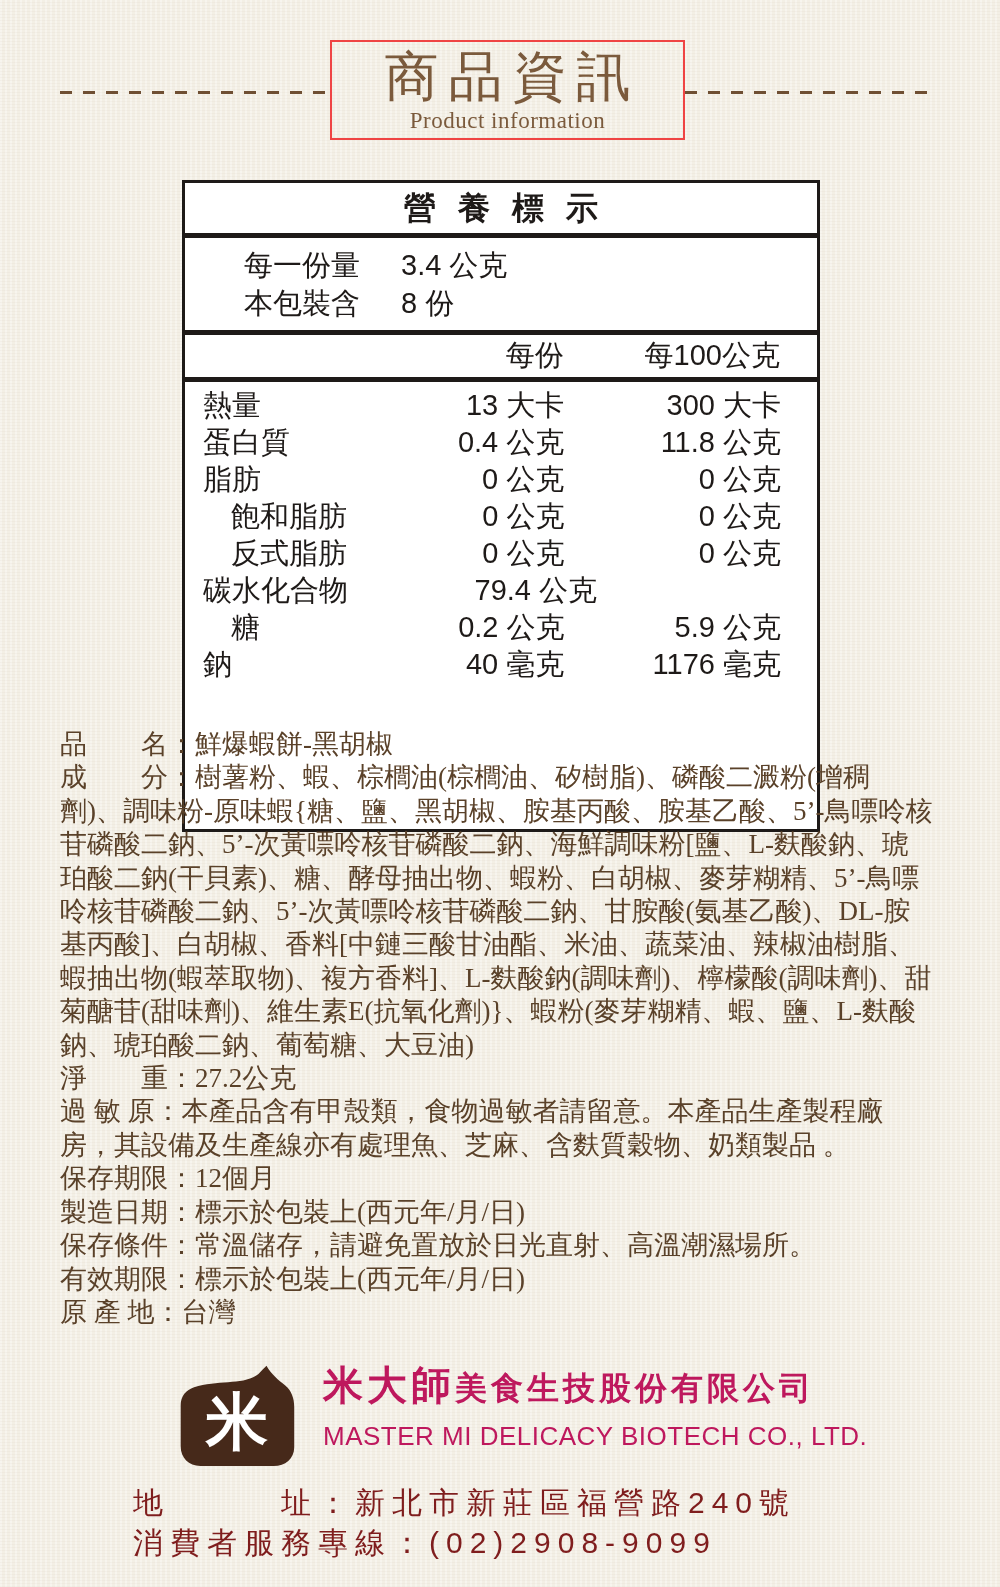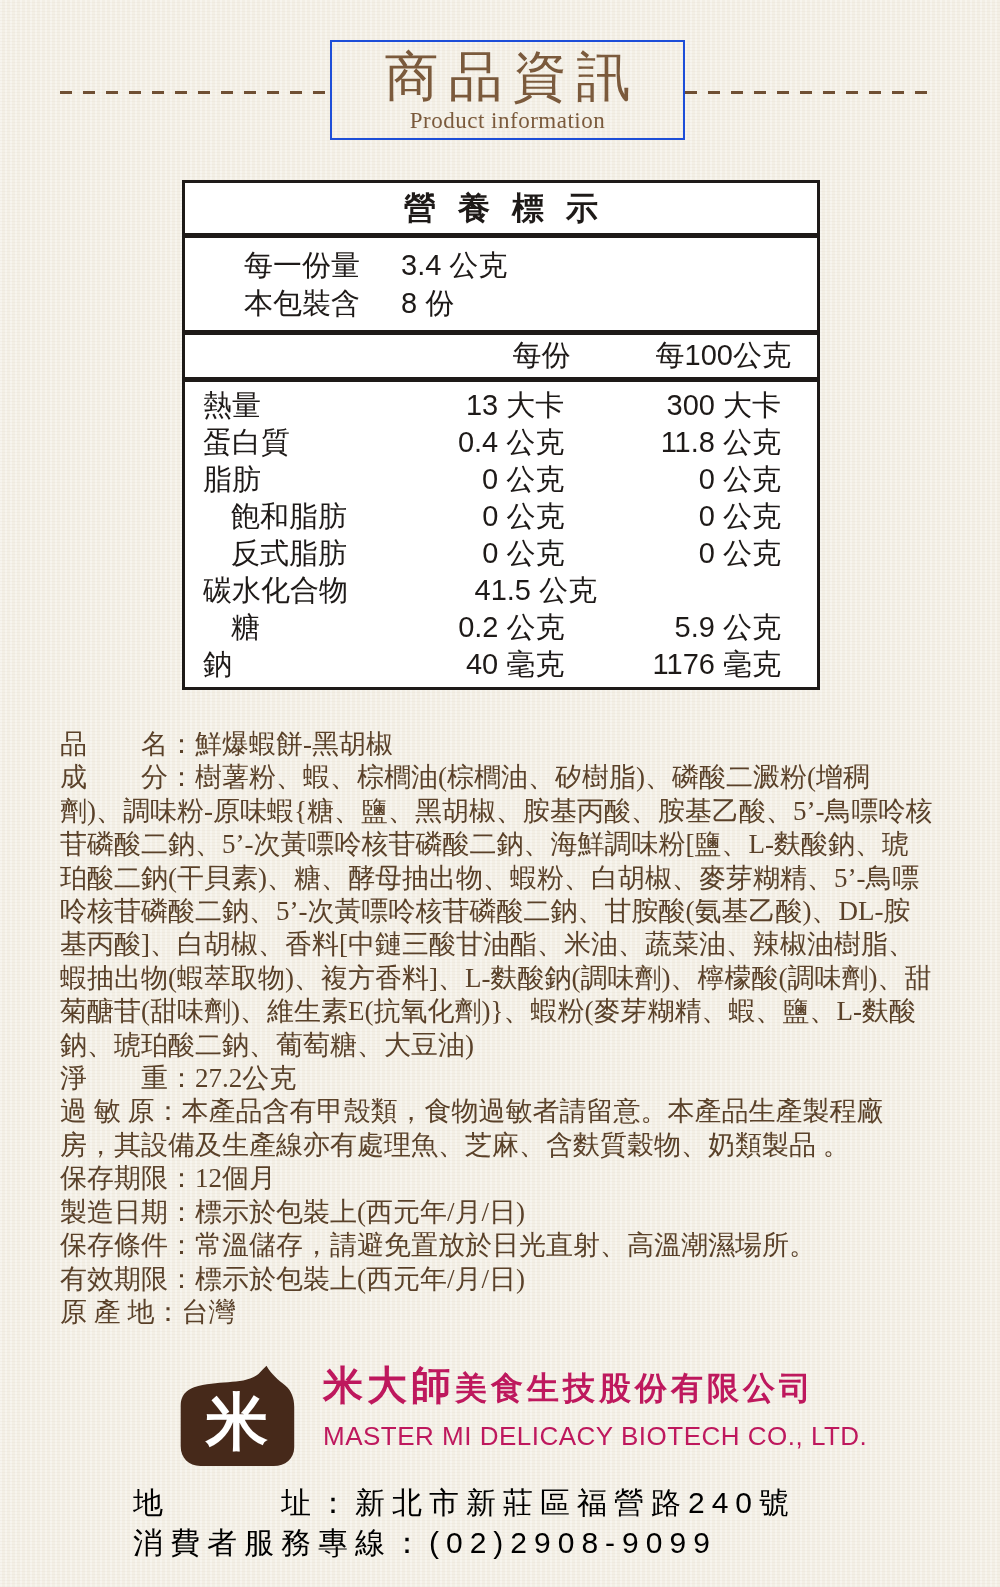--- a/index.html
+++ b/index.html
@@ -10,40 +10,40 @@
     background-image:
       repeating-linear-gradient(0deg, rgba(186,166,146,0.07) 0 1px, rgba(0,0,0,0) 1px 3px),
       repeating-linear-gradient(90deg, rgba(255,255,255,0.35) 0 2px, rgba(0,0,0,0) 2px 5px);
   }
   .abs{position:absolute;}
 
   
   .dash{height:3px;background:repeating-linear-gradient(90deg,#6f4f33 0 12px,rgba(0,0,0,0) 12px 23px);}
   .header-box{
     left:330px;top:40px;width:355px;height:100px;box-sizing:border-box;
-    border:2px solid #1d4ed8;text-align:center;
+    border:2px solid #ef4444;text-align:center;
     font-family:"Liberation Serif",serif;color:#7b5a3c;
   }
   .page-title{margin-top:6px;font-size:54px;line-height:58px;letter-spacing:10px;padding-left:10px;}
   .page-subtitle{font-size:23px;line-height:26px;margin-top:2px;letter-spacing:0.5px;}
 
   
   .nutri{
-    left:182px;top:180px;width:638px;height:510px;box-sizing:border-box;
+    left:182px;top:180px;width:638px;height:652px;box-sizing:border-box;
     background:#ffffff;border:3px solid #1e1a18;color:#1e1a18;
     font-size:29px;
   }
   .nutri-title{
     height:50px;line-height:50px;text-align:center;font-size:32px;font-weight:600;
     letter-spacing:22px;padding-left:22px;border-bottom:5px solid #1e1a18;
   }
   .serving{padding:8px 0 8px 0;border-bottom:5px solid #1e1a18;text-align:center;}
   .serving .row{display:flex;line-height:38px;}
   .serving .s-label{width:198px;padding-left:18px;}
-  .colhead{display:flex;height:42px;align-items:center;border-bottom:5px solid #1e1a18;padding-right:26px;}
+  .colhead{display:flex;height:42px;align-items:center;border-bottom:5px solid #1e1a18;padding-right:37px;}
   .c1{width:190px;padding-left:18px;box-sizing:border-box;}
   .c2{width:198px;text-align:right;}
   .c3{width:222px;text-align:right;}
   .datarows{padding:5px 36px 0 0;}
   .datarows .row{display:flex;line-height:37px;}
   .row.indent .c1{padding-left:46px;}
 
   
   .details{
     left:60px;top:728px;width:890px;
@@ -58,21 +58,21 @@
     position:absolute;left:0;top:20px;width:118px;height:84px;
     display:flex;align-items:center;justify-content:center;
     color:#ffffff;font-size:62px;font-weight:bold;
   }
   .company{left:323px;top:1358px;color:#be185d;}
   .company-name{font-weight:bold;letter-spacing:4px;white-space:nowrap;}
   .company-name .emph{font-size:40px;}
   .company-name .rest{font-size:32px;}
   .company-en{font-size:26px;margin-top:8px;letter-spacing:0.5px;white-space:nowrap;}
   .address{
-    left:133px;top:1483px;color:#000000;white-space:nowrap;
+    left:133px;top:1483px;color:#7f1d1d;white-space:nowrap;
     font-size:30px;line-height:40px;letter-spacing:7px;
   }
 </style>
 </head>
 <body>
 
 <div class="abs dash" style="left:60px;top:91px;width:270px;"></div>
 <div class="abs dash" style="left:685px;top:91px;width:250px;"></div>
 <div class="abs header-box">
   <div class="page-title">商品資訊</div>
@@ -120,21 +120,21 @@
       <span class="c2">0 公克</span>
       <span class="c3">0 公克</span>
     </div>
     <div class="row indent">
       <span class="c1">反式脂肪</span>
       <span class="c2">0 公克</span>
       <span class="c3">0 公克</span>
     </div>
     <div class="row">
       <span class="c1">碳水化合物</span>
-      <span class="c3">41.5 公克</span>
+      <span class="c3">79.4 公克</span>
     </div>
     <div class="row indent">
       <span class="c1">糖</span>
       <span class="c2">0.2 公克</span>
       <span class="c3">5.9 公克</span>
     </div>
     <div class="row">
       <span class="c1">鈉</span>
       <span class="c2">40 毫克</span>
       <span class="c3">1176 毫克</span>

